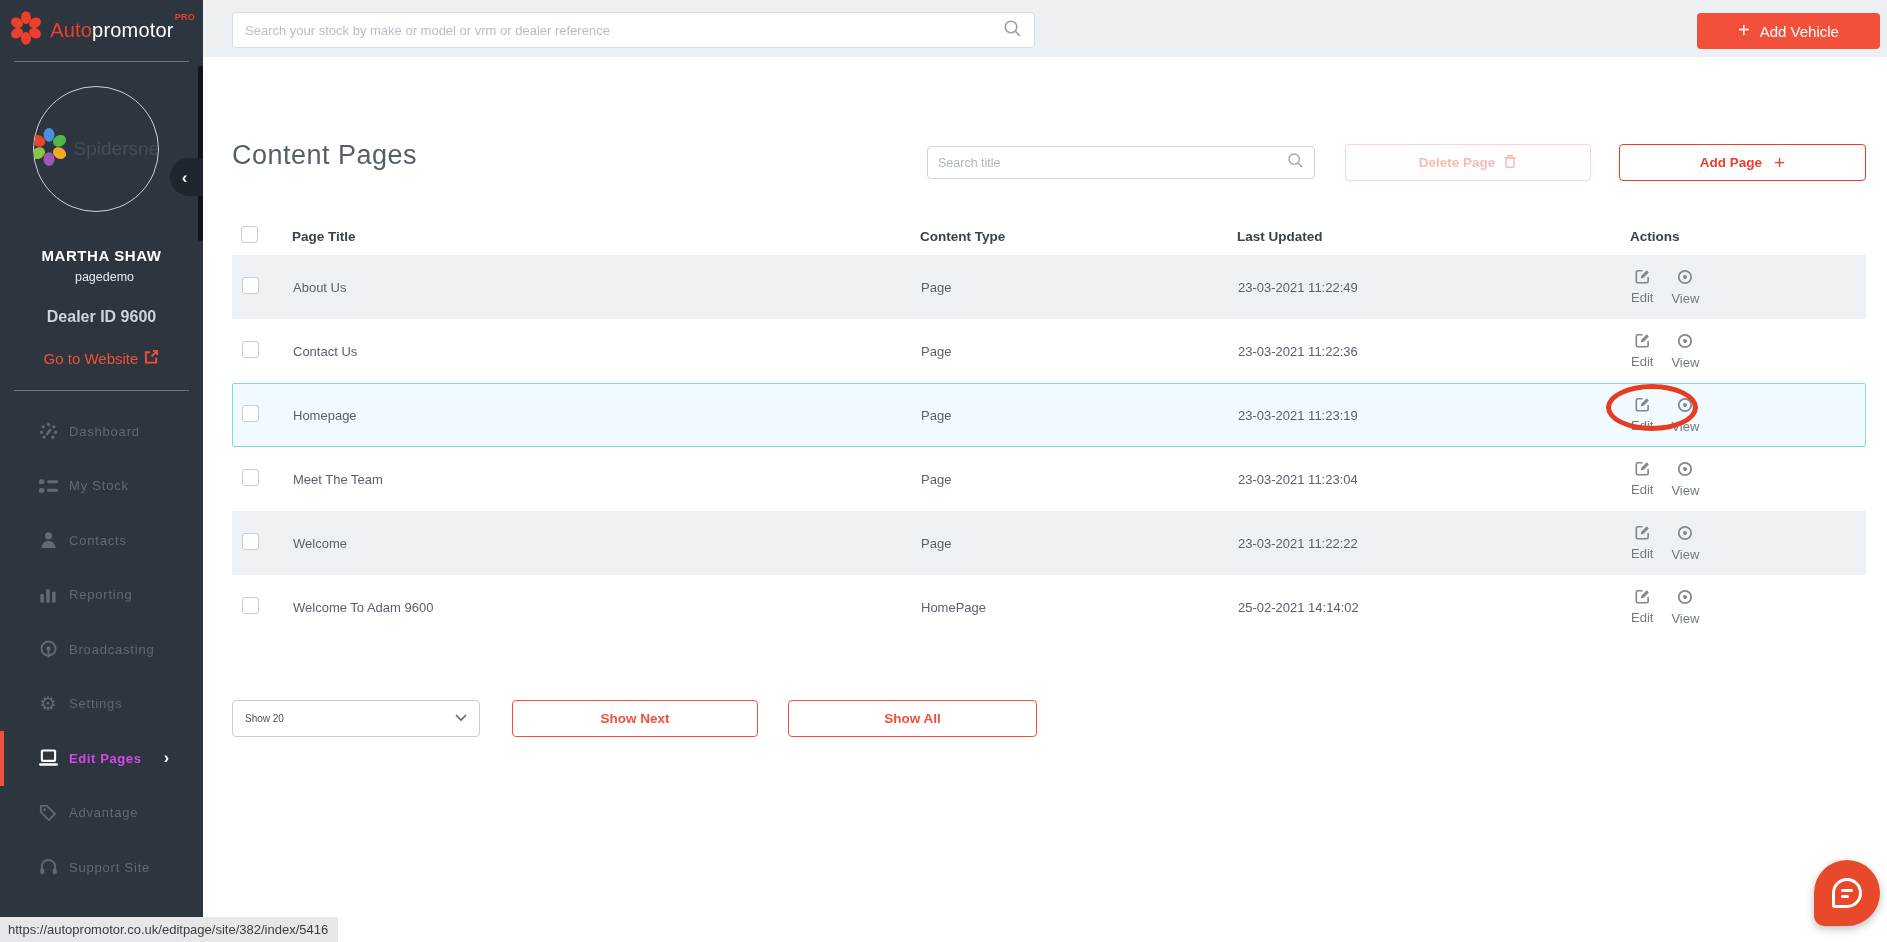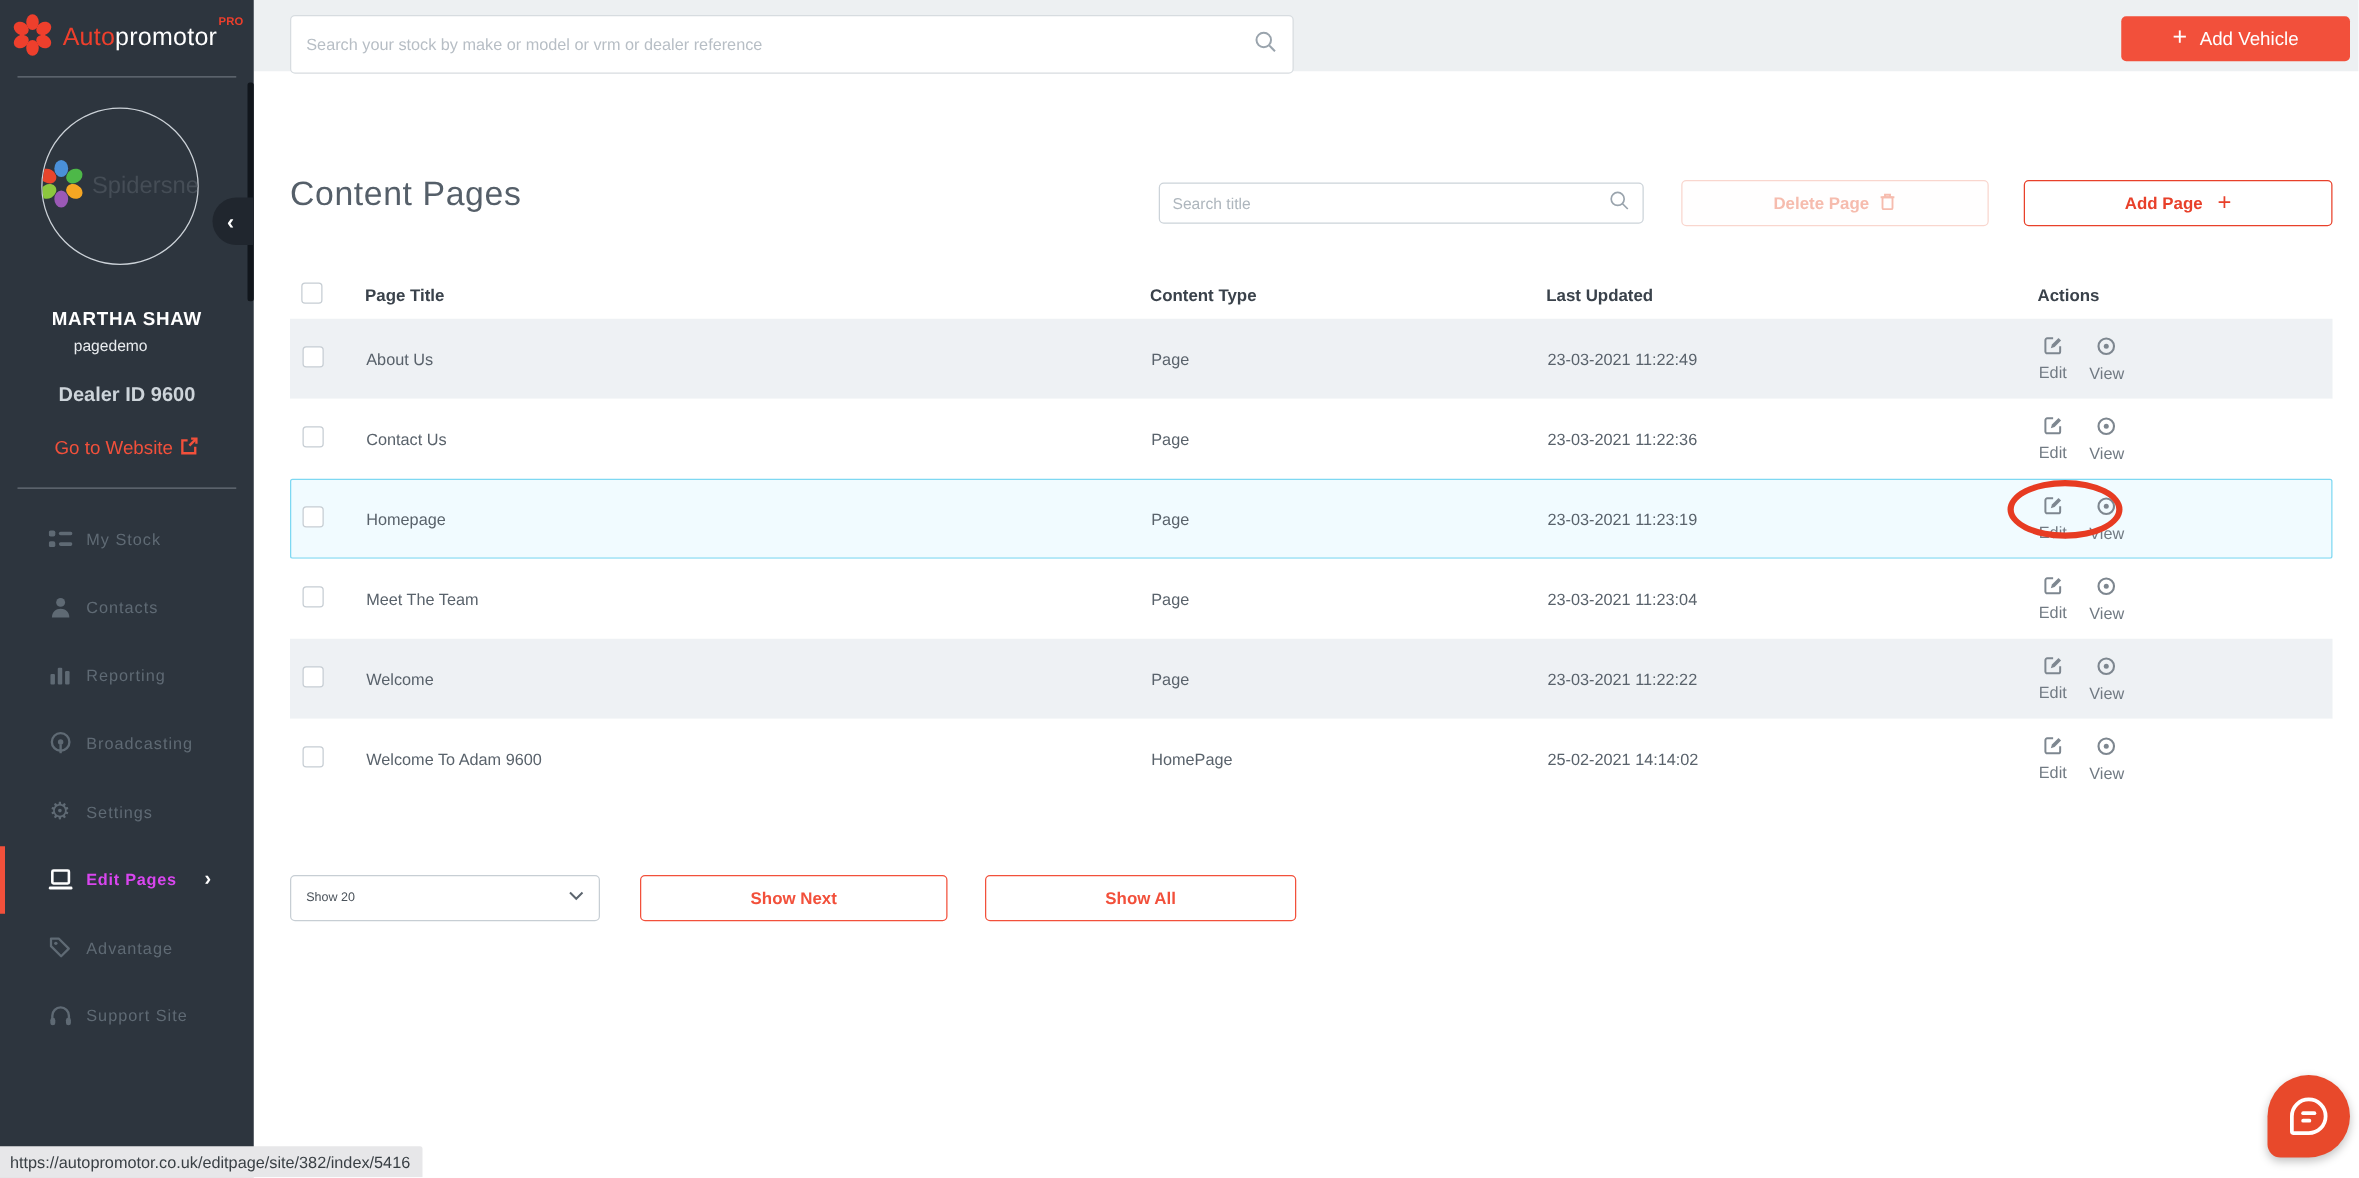--- a/index.html
+++ b/index.html
@@ -18,35 +18,35 @@
   .divider-1 { top:61px; } .divider-2 { top:390px; }
   .side-scrollbar { position:absolute; right:0; top:66px; width:5px; height:175px; background:#11161c; border-radius:2px; }
 
   .avatar { position:absolute; left:33px; top:86px; width:126px; height:126px; border:1px solid #ccd2d8; border-radius:50%; display:flex; align-items:center; justify-content:center; gap:4px; overflow:hidden; }
   .avatar-brand { color:#454d56; font-size:19px; white-space:nowrap; }
 
   .collapse-tab { position:absolute; left:170px; top:158px; width:33px; height:38px; background:#20262e; border-radius:19px 0 0 19px; display:flex; align-items:center; justify-content:center; cursor:pointer; }
   .collapse-tab span { color:#fff; font-size:17px; font-weight:bold; line-height:1; margin-right:4px; }
 
   .user-name { position:absolute; left:0; top:247px; width:203px; text-align:center; color:#ffffff; font-weight:bold; font-size:15px; letter-spacing:0.6px; }
-  .user-sub { position:absolute; left:0; top:270px; width:177px; text-align:center; color:#e8ebee; font-size:12.5px; }
+  .user-sub { position:absolute; left:16px; top:270px; width:177px; text-align:center; color:#e8ebee; font-size:12.5px; }
   .dealer-id { position:absolute; left:0; top:308px; width:203px; text-align:center; color:#cdd4da; font-weight:bold; font-size:16px; }
   .goto-website { position:absolute; left:0; top:349px; width:203px; text-align:center; color:#f2503b; font-size:15px; cursor:pointer; display:flex; align-items:center; justify-content:center; gap:6px; }
 
   .nav { position:absolute; left:0; top:404px; width:203px; }
   .nav-item { position:relative; height:54.5px; display:flex; align-items:center; padding-left:36px; cursor:pointer; }
   .nav-icon { width:24px; display:inline-flex; justify-content:center; margin-right:9px; color:#5f6a74; font-size:19px; line-height:1; }
   .nav-label { color:#5f6a74; font-size:13px; letter-spacing:0.8px; }
   .nav-item.active { border-left:4px solid #f2503b; padding-left:32px; }
   .nav-item.active .nav-label { color:#d946ef; font-weight:bold; letter-spacing:0.6px; }
   .nav-chevron { position:absolute; right:34px; color:#ffffff; font-size:16px; font-weight:bold; }
 
   
   .topbar { position:absolute; left:203px; top:0; width:1684px; height:57px; background:#edf0f2; z-index:1; }
-  .stock-search { position:absolute; left:29px; top:12px; width:803px; height:47px; background:#fff; border:1px solid #d7dce0; border-radius:4px; display:flex; align-items:center; padding:0 12px; }
+  .stock-search { position:absolute; left:29px; top:12px; width:803px; height:36px; background:#fff; border:1px solid #d7dce0; border-radius:4px; display:flex; align-items:center; padding:0 12px; }
   .stock-search input { flex:1; border:none; outline:none; font-size:13px; color:#4a525a; font-family:"Liberation Sans",sans-serif; background:transparent; }
   .stock-search input::placeholder { color:#b7bec5; }
   .btn-add-vehicle { position:absolute; left:1494px; top:13px; width:183px; height:36px; background:#f2503b; border:none; border-radius:4px; color:#fff; font-size:15px; cursor:pointer; display:flex; align-items:center; justify-content:center; gap:10px; font-family:"Liberation Sans",sans-serif; }
   .btn-add-vehicle .plus { font-size:20px; font-weight:300; line-height:1; position:relative; top:-1px; }
 
   
   .main { position:absolute; left:203px; top:57px; width:1684px; height:885px; background:#fff; }
   .page-title { position:absolute; left:29px; top:83px; font-size:27px; font-weight:300; color:#555f69; letter-spacing:0.5px; }
 
   .title-search { position:absolute; left:724px; top:89px; width:388px; height:33px; background:#fff; border:1px solid #ccd3d9; border-radius:4px; display:flex; align-items:center; padding:0 10px; }
@@ -141,20 +141,37 @@
           <path d="M9.5 2H14v4.5" fill="none" stroke="#f2503b" stroke-width="2"></path>
           <path d="M13.5 2.5L8 8" stroke="#f2503b" stroke-width="2"></path>
         </svg>
       </span>
     </div>
     <div class="side-divider divider-2"></div>
 
     <div class="nav">
       <div class="nav-item">
         <span class="nav-icon">
+          <svg width="19" height="19" viewBox="0 0 20 20">
+              <g fill="#5f6a74">
+                <circle cx="10" cy="2.6" r="1.7"></circle>
+                <circle cx="4.4" cy="5" r="1.7"></circle>
+                <circle cx="15.6" cy="5" r="1.7"></circle>
+                <circle cx="2.6" cy="10.8" r="1.7"></circle>
+                <circle cx="17.4" cy="10.8" r="1.7"></circle>
+                <circle cx="5.4" cy="16" r="1.7"></circle>
+                <circle cx="14.6" cy="16" r="1.7"></circle>
+                <rect x="9" y="6.4" width="2.4" height="8.4" rx="1.2" transform="rotate(38 10.2 10.6)"></rect>
+              </g>
+            </svg>
+        </span>
+        <span class="nav-label">Dashboard</span>
+      </div>
+      <div class="nav-item">
+        <span class="nav-icon">
           <svg width="19" height="16" viewBox="0 0 20 16" fill="#5f6a74">
               <rect x="0" y="1" width="5.5" height="5" rx="1.6"></rect>
               <rect x="8.5" y="2" width="11.5" height="3" rx="1.5"></rect>
               <rect x="0" y="10" width="5.5" height="5" rx="1.6"></rect>
               <rect x="8.5" y="11" width="11.5" height="3" rx="1.5"></rect>
             </svg>
         </span>
         <span class="nav-label">My Stock</span>
       </div>
       <div class="nav-item">

